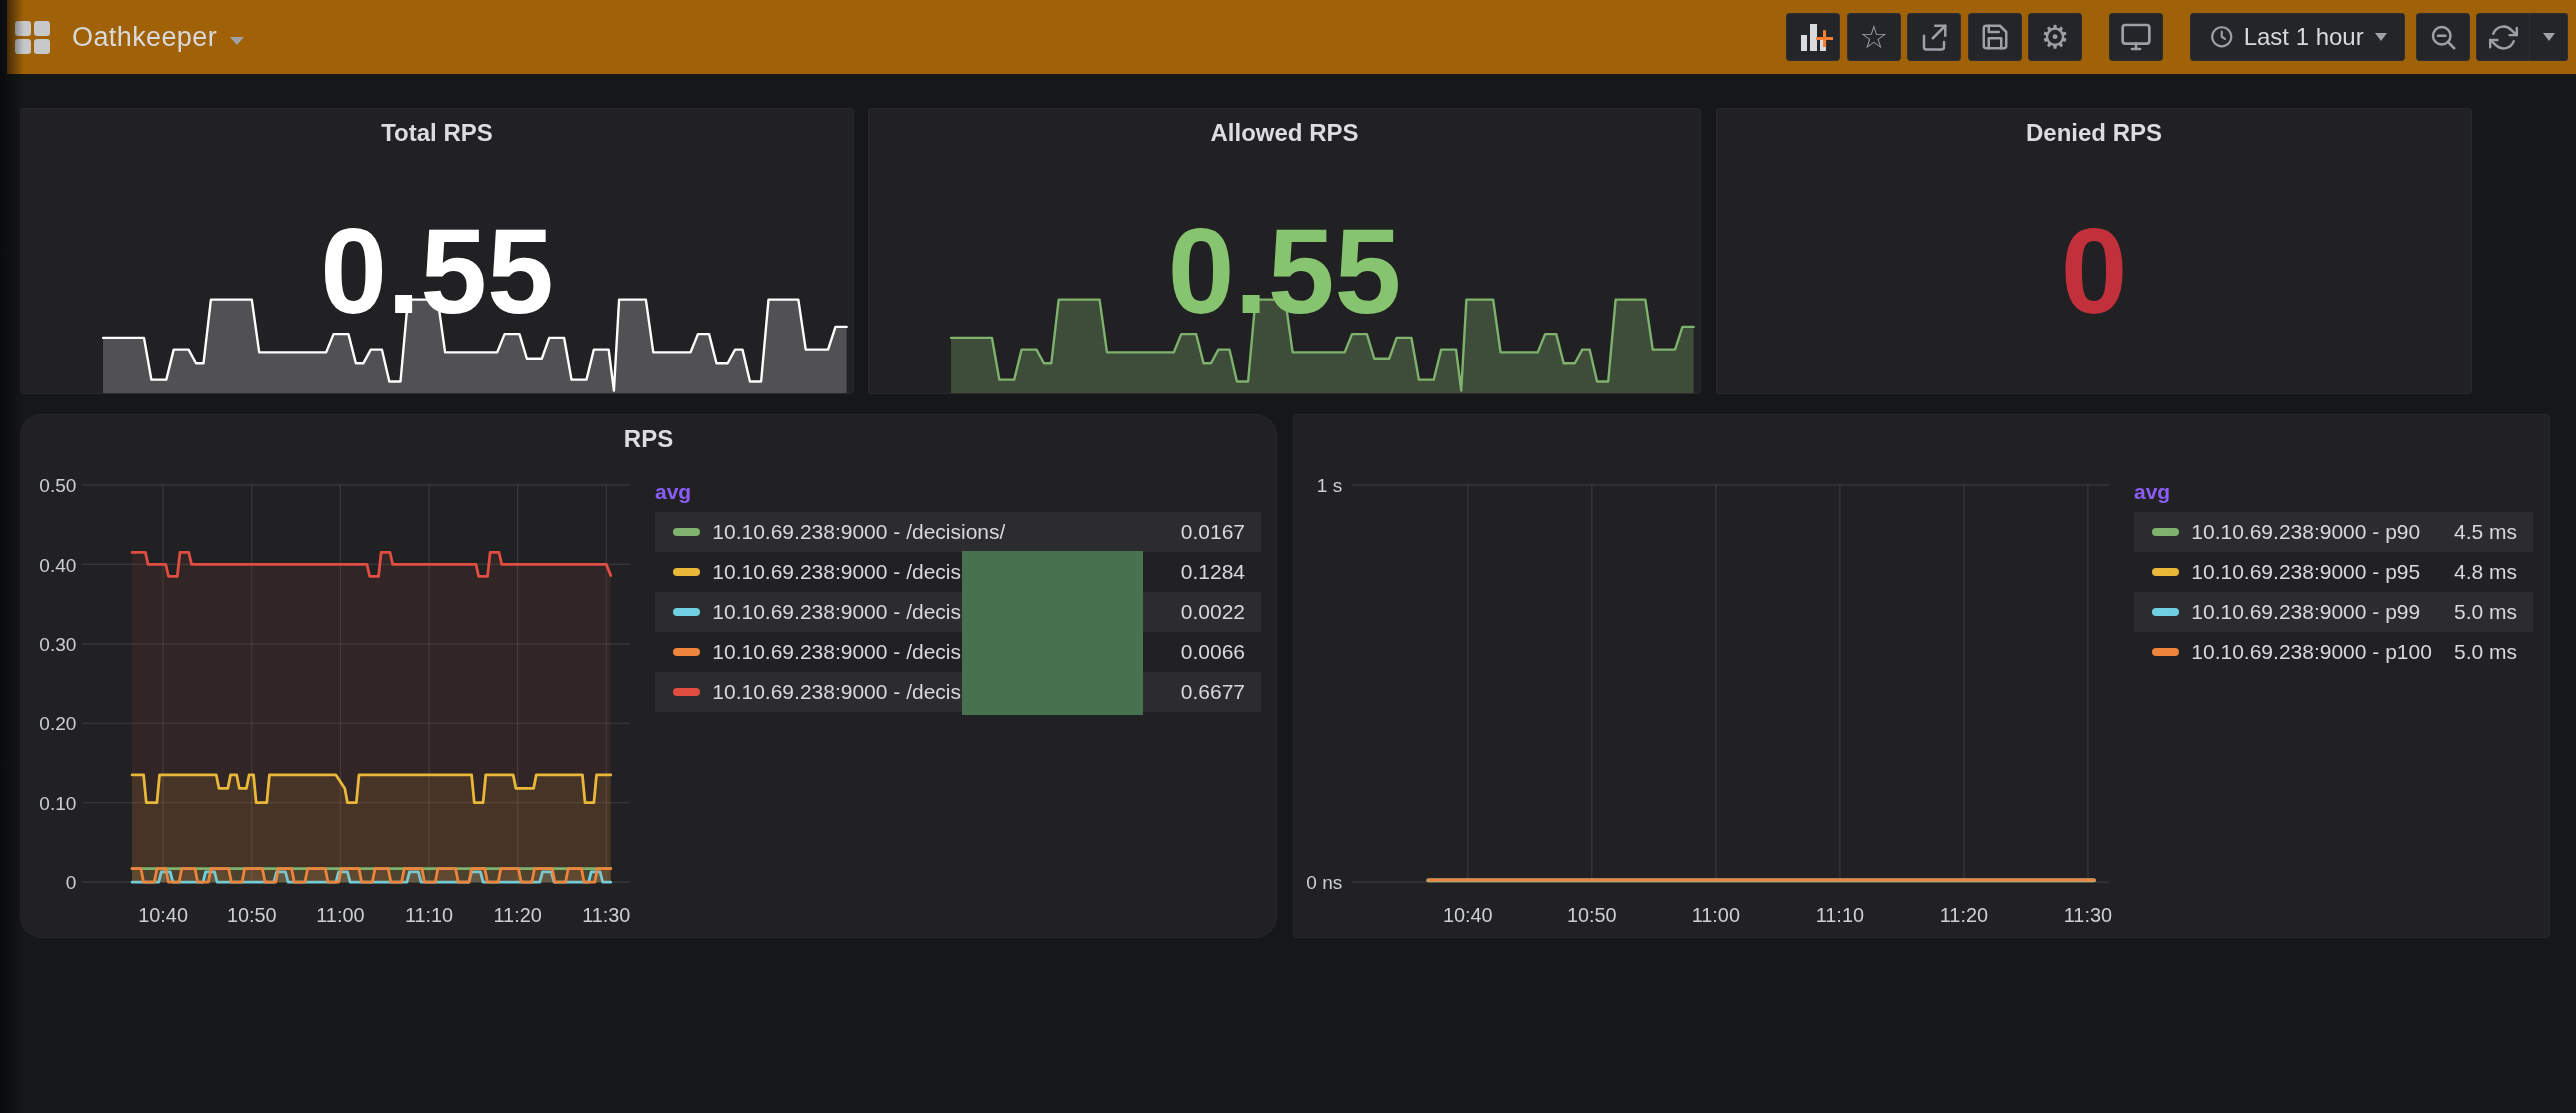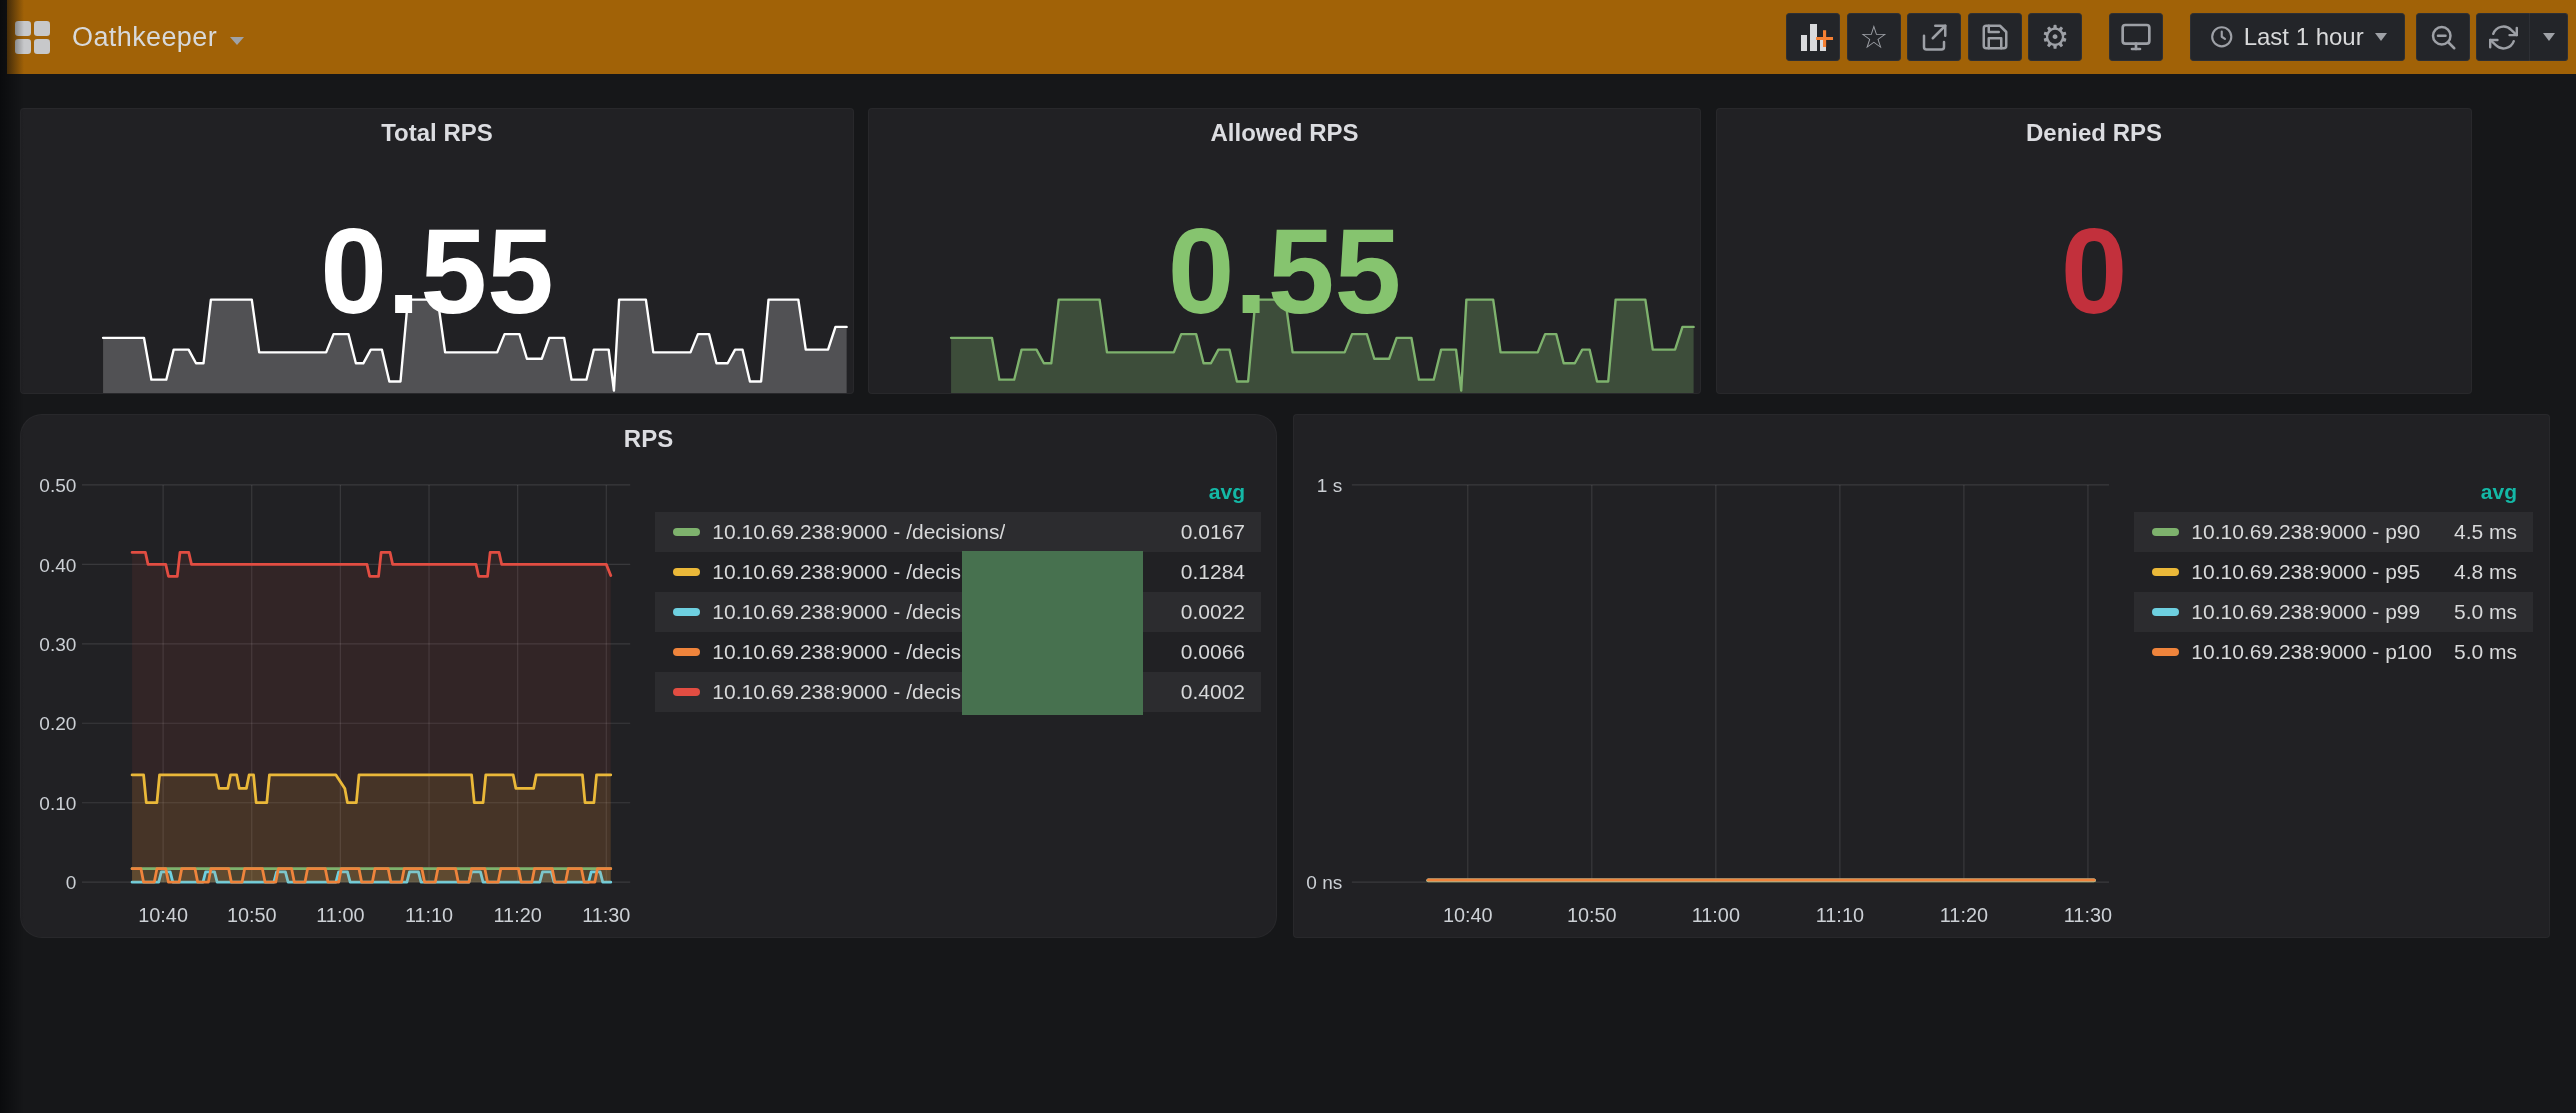--- a/index.html
+++ b/index.html
@@ -51,22 +51,22 @@
 
   .stat-value{position:absolute;left:0;right:0;top:96px;text-align:center;
     font-size:120px;font-weight:700;line-height:1.1;z-index:2;}
   .spark{position:absolute;left:0;bottom:0;width:100%;height:99px;z-index:1;}
 
   .graph-svg{position:absolute;left:0;top:0;width:100%;height:100%;z-index:1;}
 
   .legend{position:absolute;font-size:21px;color:#d8d9da;z-index:3;}
   #p-rps .legend{left:634px;top:56px;width:606px;}
   #p-lat .legend{left:840px;top:56px;width:399px;}
-  .legend-header{height:41px;line-height:41px;text-align:right;padding-right:16px;
-    color:#14b8a6;font-weight:700;}
+  .legend-header{height:41px;line-height:41px;padding-right:16px;
+    color:#8b5cf6;font-weight:700;}
   .legend-row{position:relative;height:40px;display:flex;align-items:center;
     padding-left:17.5px;box-sizing:border-box;cursor:pointer;}
   .legend-row.odd{background:rgba(255,255,255,.05);}
   .swatch{width:27px;height:7.2px;border-radius:4px;margin-right:12.8px;flex:0 0 auto;}
   .l-name{white-space:nowrap;overflow:hidden;}
   .l-val{position:absolute;right:16px;}
   .green-box{position:absolute;left:941px;top:136px;width:181px;height:164px;
     background:#47714F;z-index:4;}
 </style>
 </head>
@@ -233,21 +233,21 @@
             <span class="l-val">0.0022</span>
           </div>
           <div class="legend-row">
             <span class="swatch" style="background: rgb(239, 132, 60);"></span>
             <span class="l-name">10.10.69.238:9000 - /decisions/</span>
             <span class="l-val">0.0066</span>
           </div>
           <div class="legend-row odd">
             <span class="swatch" style="background: rgb(226, 77, 66);"></span>
             <span class="l-name">10.10.69.238:9000 - /decisions/</span>
-            <span class="l-val">0.4002</span>
+            <span class="l-val">0.6677</span>
           </div>
         </div>
     </div>
     <div class="green-box" style="background: rgb(71, 113, 79);"></div>
   </div>
 
   <div class="panel" id="p-lat">
     <svg class="graph-svg" id="lat-svg" viewBox="0 0 1576 657">
         <line x1="71" y1="588" x2="1024" y2="588" stroke="rgba(255,255,255,0.11)" stroke-width="1.5"></line>
         <text x="59" y="597" text-anchor="end" fill="#ccd0d5" font-size="24">0 ns</text>

